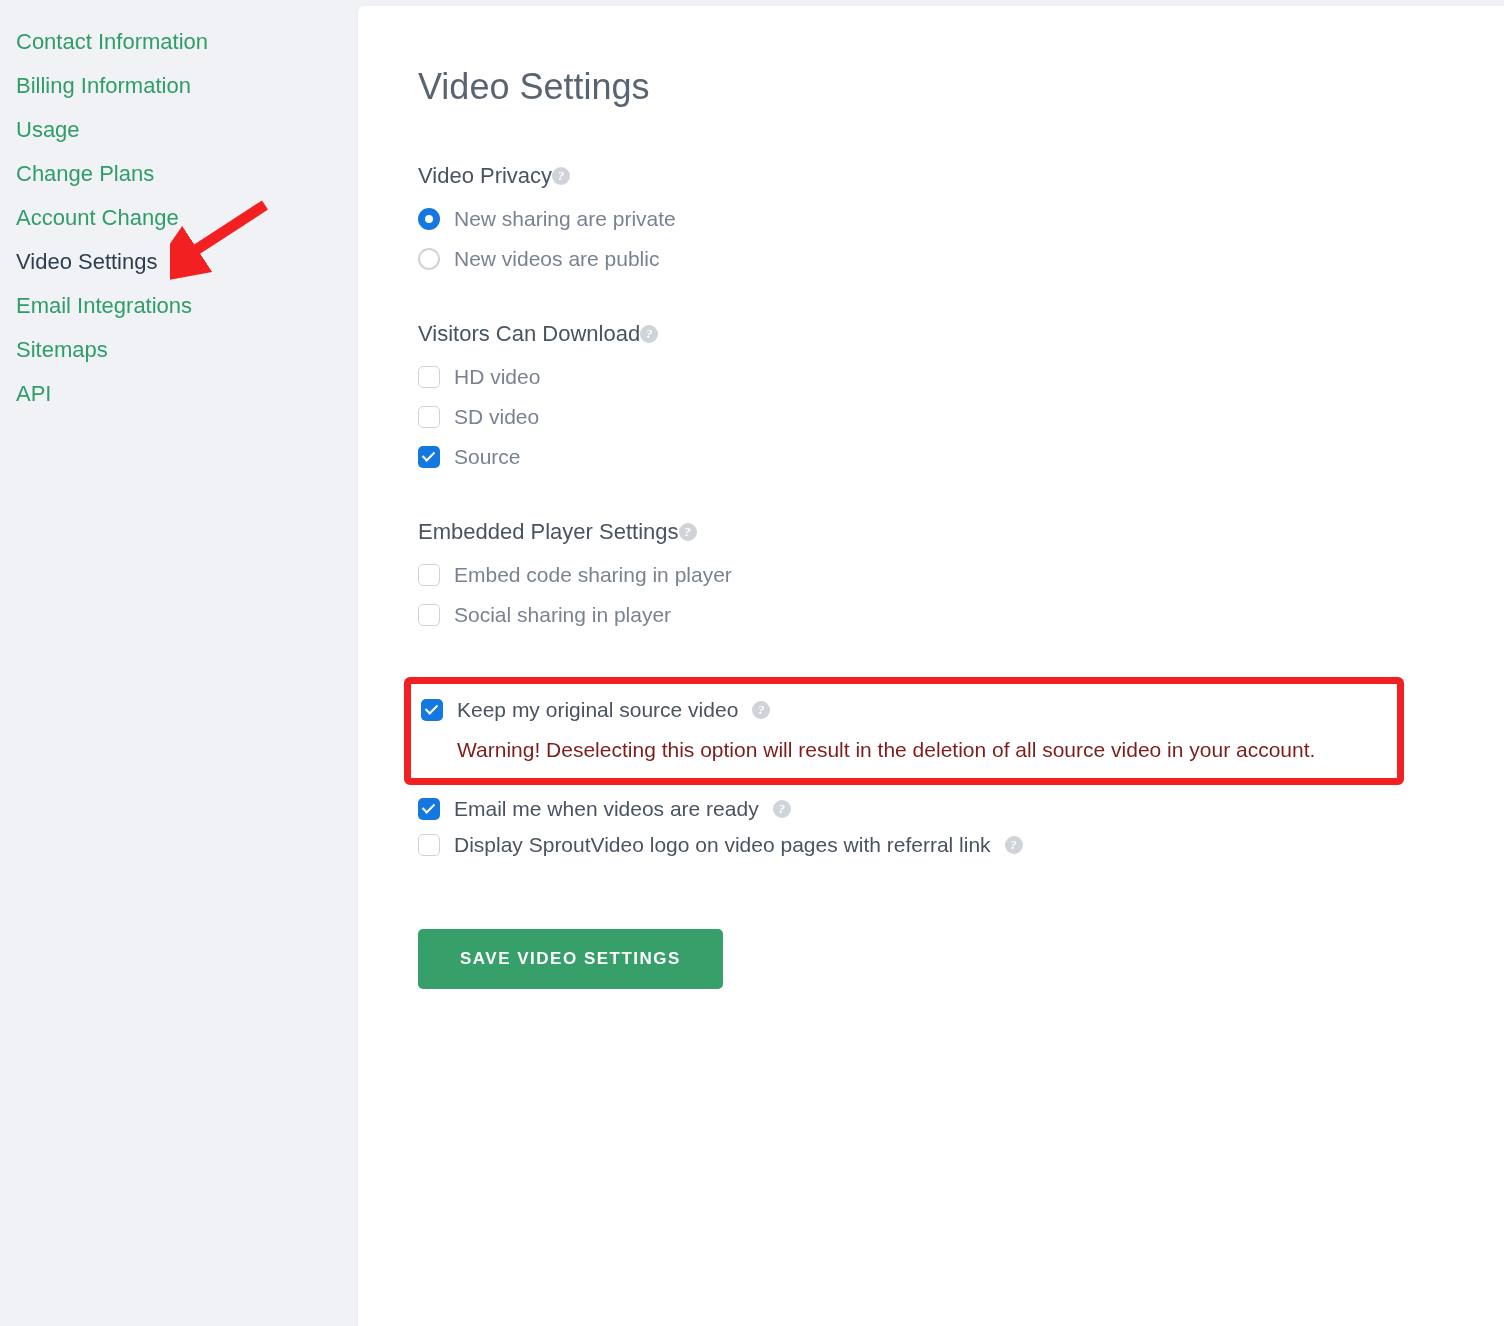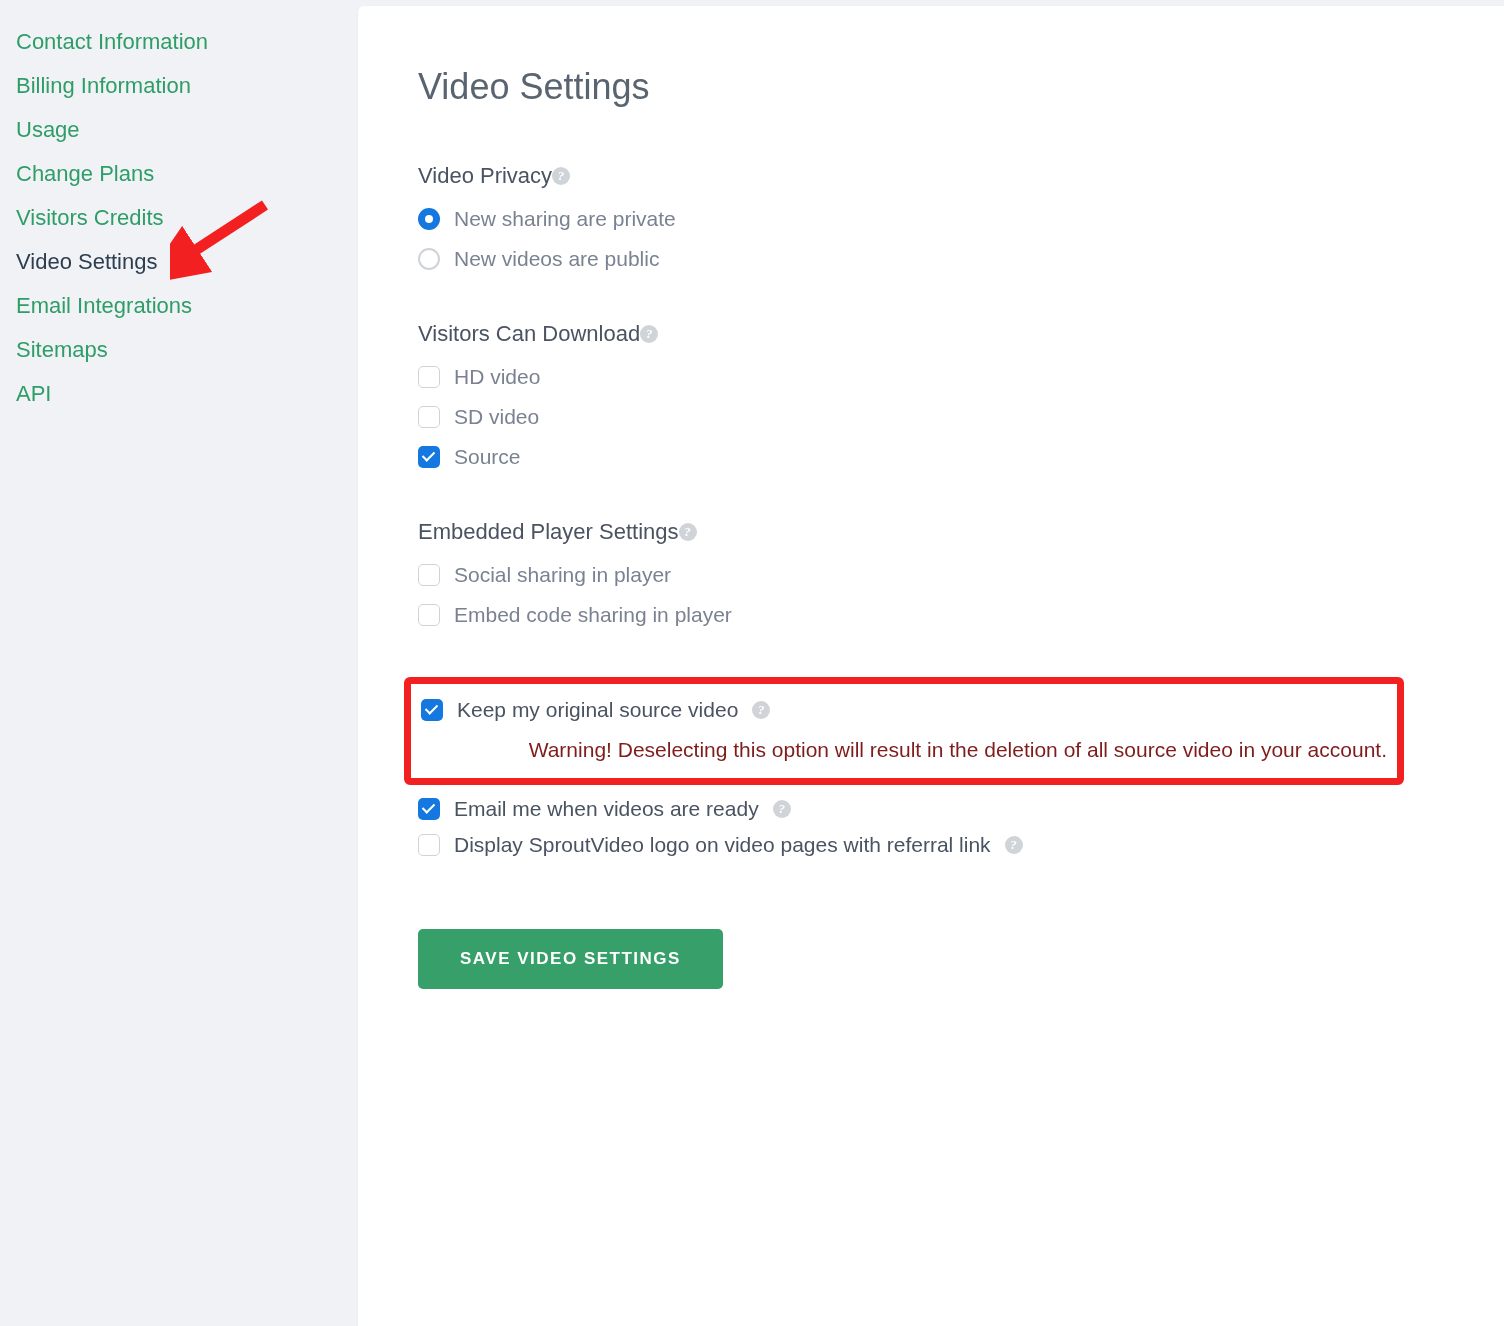--- a/index.html
+++ b/index.html
@@ -157,21 +157,20 @@
       line-height: 1.5;
       margin-top: 4px;
     }
     .highlight-box {
       border: 7px solid #f22020;
       border-radius: 6px;
       padding: 14px 10px 12px 10px;
       margin-bottom: 12px;
       margin-left: -14px;
       margin-right: 40px;
-      text-align: right;
     }
     .save-button {
       background: #379f6a;
       color: #fff;
       border: none;
       padding: 20px 42px;
       font-size: 17px;
       font-weight: 700;
       letter-spacing: 1.5px;
       border-radius: 5px;
@@ -180,21 +179,21 @@
     }
   </style>
 </head>
 <body>
 
 <div class="sidebar">
   <a class="sidebar-item">Contact Information</a>
   <a class="sidebar-item">Billing Information</a>
   <a class="sidebar-item">Usage</a>
   <a class="sidebar-item">Change Plans</a>
-  <a class="sidebar-item">Visitors Credits</a>
+  <a class="sidebar-item">Account Change</a>
   <a class="sidebar-item active">Video Settings</a>
   <a class="sidebar-item">Email Integrations</a>
   <a class="sidebar-item">Sitemaps</a>
   <a class="sidebar-item">API</a>
 
   <svg class="arrow-annotation" width="110" height="90" viewBox="0 0 110 90">
     <defs>
       <marker id="arrowhead" markerWidth="6" markerHeight="5" refX="1" refY="2.5" orient="auto">
         <polygon points="0 0, 6 2.5, 0 5" fill="#f22020"></polygon>
       </marker>
@@ -240,25 +239,25 @@
     </div>
   </div>
 
   <div class="section">
     <div class="section-header">
       <span class="section-title">Embedded Player Settings</span>
       <span class="help-icon">?</span>
     </div>
     <div class="checkbox-row">
       <span class="checkbox-input"></span>
+      <span class="option-label">Embed code sharing in player</span>
+    </div>
+    <div class="checkbox-row">
+      <span class="checkbox-input"></span>
       <span class="option-label">Social sharing in player</span>
-    </div>
-    <div class="checkbox-row">
-      <span class="checkbox-input"></span>
-      <span class="option-label">Embed code sharing in player</span>
     </div>
   </div>
 
   <div class="inline-group">
     <div class="highlight-box">
       <div class="checkbox-inline-row">
         <span class="checkbox-input checked"></span>
         <span class="option-label dark">Keep my original source video</span>
         <span class="help-icon">?</span>
       </div>

